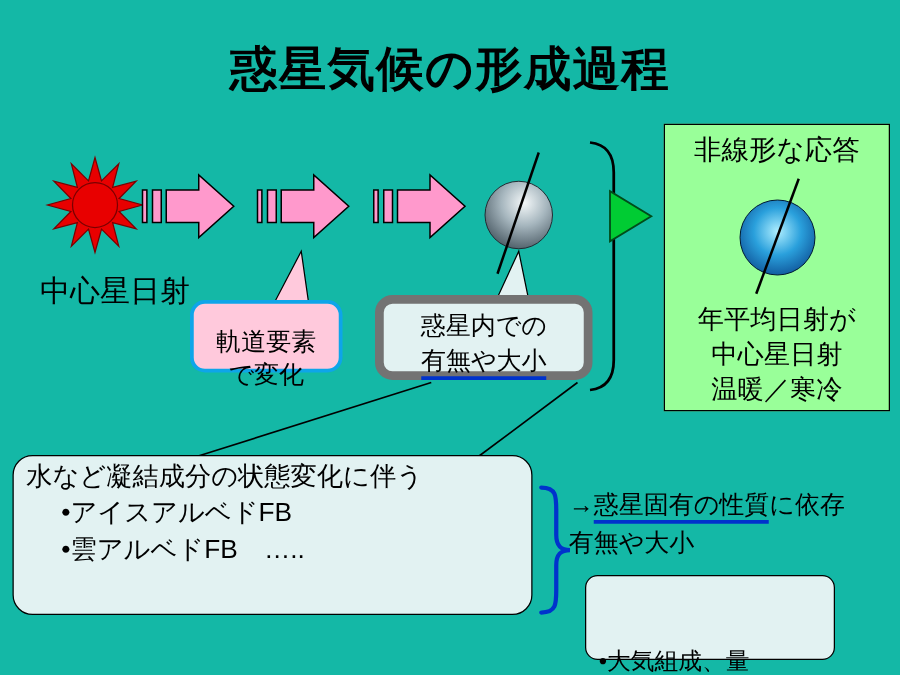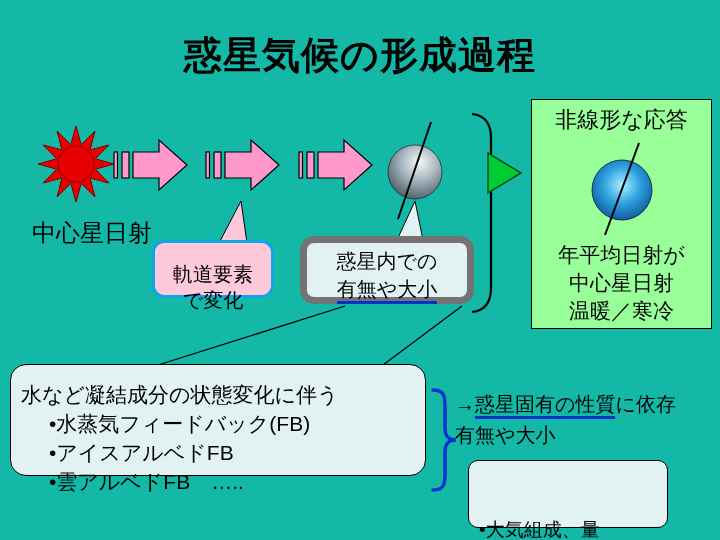--- a/index.html
+++ b/index.html
@@ -21,22 +21,22 @@
   .gp-sphere{margin-top:6px;}
   .gp-lines{font-size:21px;line-height:28px;}
   .pink-tail{left:212px;top:198px;}
   .pink-callout{left:152px;top:240px;width:122px;height:58px;background:#ffc9dc;border:3px solid #0ea5e9;
                 border-radius:12px;box-sizing:border-box;text-align:center;font-size:20px;line-height:26px;padding-top:18px;}
   .cyan-tail{left:392px;top:199px;}
   .cyan-callout{left:300px;top:236px;width:174px;height:68px;background:#e2f2f2;border:7px solid #737373;
                 border-radius:14px;box-sizing:border-box;text-align:center;font-size:20px;line-height:28px;padding-top:4px;}
   .u-blue{border-bottom:3px solid #0033cc;padding-bottom:1px;}
   .connectors{left:140px;top:302px;}
-  .feedback-box{left:10px;top:364px;width:416px;height:112px;background:#e2f2f2;border:1px solid #000;
-                border-radius:16px;box-sizing:border-box;padding:15px 10px;font-size:21px;line-height:29px;}
+  .feedback-box{left:10px;top:364px;width:416px;height:128px;background:#e2f2f2;border:1px solid #000;
+                border-radius:16px;box-sizing:border-box;padding:2px 10px;font-size:21px;line-height:29px;}
   .fb-item{padding-left:28px;white-space:pre;}
   .brace{left:427px;top:386px;}
   .dep-note{left:455px;top:389px;width:262px;font-size:20px;line-height:31px;}
   .props-box{left:468px;top:460px;width:200px;height:68px;background:#e2f2f2;border:1px solid #000;
              border-radius:10px;box-sizing:border-box;padding:4px 10px;font-size:19px;line-height:26px;white-space:pre;}
 </style>
 </head>
 <body>
 
 <div id="slide">
@@ -122,21 +122,20 @@
     <div><span class="u-blue">有無や大小</span></div>
   </div>
 
   <svg class="abs connectors" width="340" height="66" viewBox="0 0 340 66">
     <line x1="205" y1="4" x2="18" y2="63" stroke="#000" stroke-width="1.3"></line>
     <line x1="322" y1="4" x2="243" y2="63" stroke="#000" stroke-width="1.3"></line>
   </svg>
 
   <div class="abs feedback-box">
     <div>水など凝結成分の状態変化に伴う</div>
-    <div class="fb-item">•水蒸気フィードバック(FB)</div>
     <div class="fb-item">•アイスアルベドFB</div>
     <div class="fb-item">•雲アルベドFB　…..</div>
   </div>
 
   <svg class="abs brace" width="32" height="108" viewBox="0 0 32 108">
     <path d="M6,4 C18,4 18,11 18,22 L18,42 C18,51 22,54 29,54 C22,54 18,57 18,66 L18,86 C18,97 18,104 6,104" fill="none" stroke="#0033cc" stroke-width="3.4" stroke-linecap="round"></path>
   </svg>
 
   <div class="abs dep-note">
     <div><span>→</span><span class="u-blue">惑星固有の性質</span><span>に依存</span></div>

